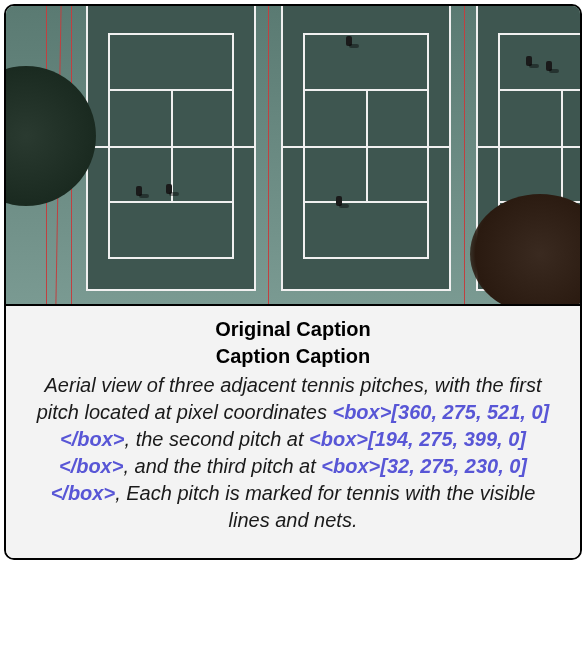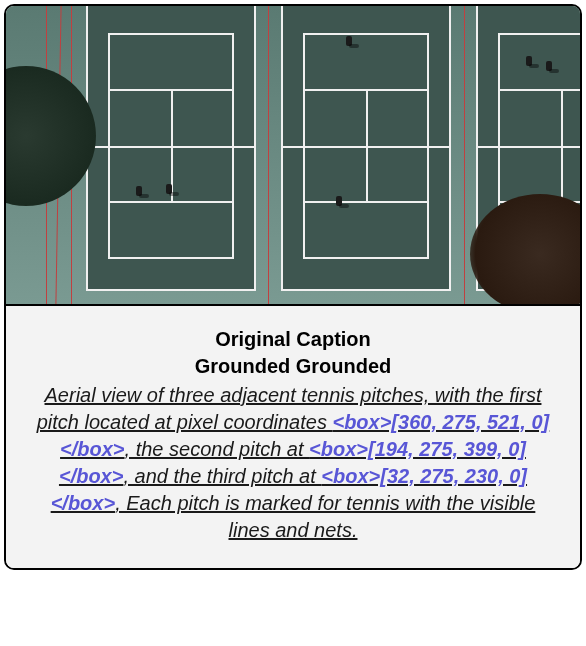--- a/index.html
+++ b/index.html
@@ -71,37 +71,37 @@
   .player {
     position: absolute; width: 6px; height: 10px; background: #1a1a1a; border-radius: 2px;
   }
   .player::after {
     content: ''; position: absolute; width: 10px; height: 4px; background: rgba(0,0,0,0.4); left: 3px; top: 8px; border-radius: 2px;
   }
 
   .caption-box {
     background: #f3f3f3;
     border-top: 2px solid #000;
-    padding: 22px 28px 24px 28px;
+    padding: 12px 28px 24px 28px;
     text-align: center;
   }
   .caption-title {
     font-weight: bold;
     font-size: 20px;
     margin-bottom: 4px;
     color: #000;
   }
   .caption-text {
     font-style: italic;
     font-size: 20px;
     line-height: 1.35;
     color: #1a1a1a;
     margin-bottom: 20px;
   }
-  .caption-text:last-child { margin-bottom: 0; text-decoration: underline; }
+  .caption-text:last-child { margin-bottom: 0; }
   .box-tag {
     color: #5856d6;
     font-weight: bold;
     font-style: italic;
   }
   .grounded { display: inline; }
 </style>
 </head>
 <body>
 
@@ -144,19 +144,19 @@
     <div class="player" style="left:520px; top:50px"></div>
     <div class="player" style="left:540px; top:55px"></div>
 
     <div class="tree tree-left"></div>
     <div class="tree tree-right"></div>
   </div>
 
   <div class="caption-box">
     <div class="caption-title">Original Caption</div>
 
-    <div class="caption-title">Grounded Grounded</div>
+    <div class="caption-title">Caption Caption</div>
     <div class="caption-text">
       <span class="grounded">Aerial view of three adjacent tennis pitches, with the first pitch located at pixel coordinates </span><span class="box-tag">&lt;box&gt;[360, 275, 521, 0]&lt;/box&gt;</span><span class="grounded">, the second pitch at </span><span class="box-tag">&lt;box&gt;[194, 275, 399, 0]&lt;/box&gt;</span><span class="grounded">, and the third pitch at </span><span class="box-tag">&lt;box&gt;[32, 275, 230, 0]&lt;/box&gt;</span><span class="grounded">, Each pitch is marked for tennis with the visible lines and nets.</span>
     </div>
   </div>
 
 </div>
 
 </body></html>

